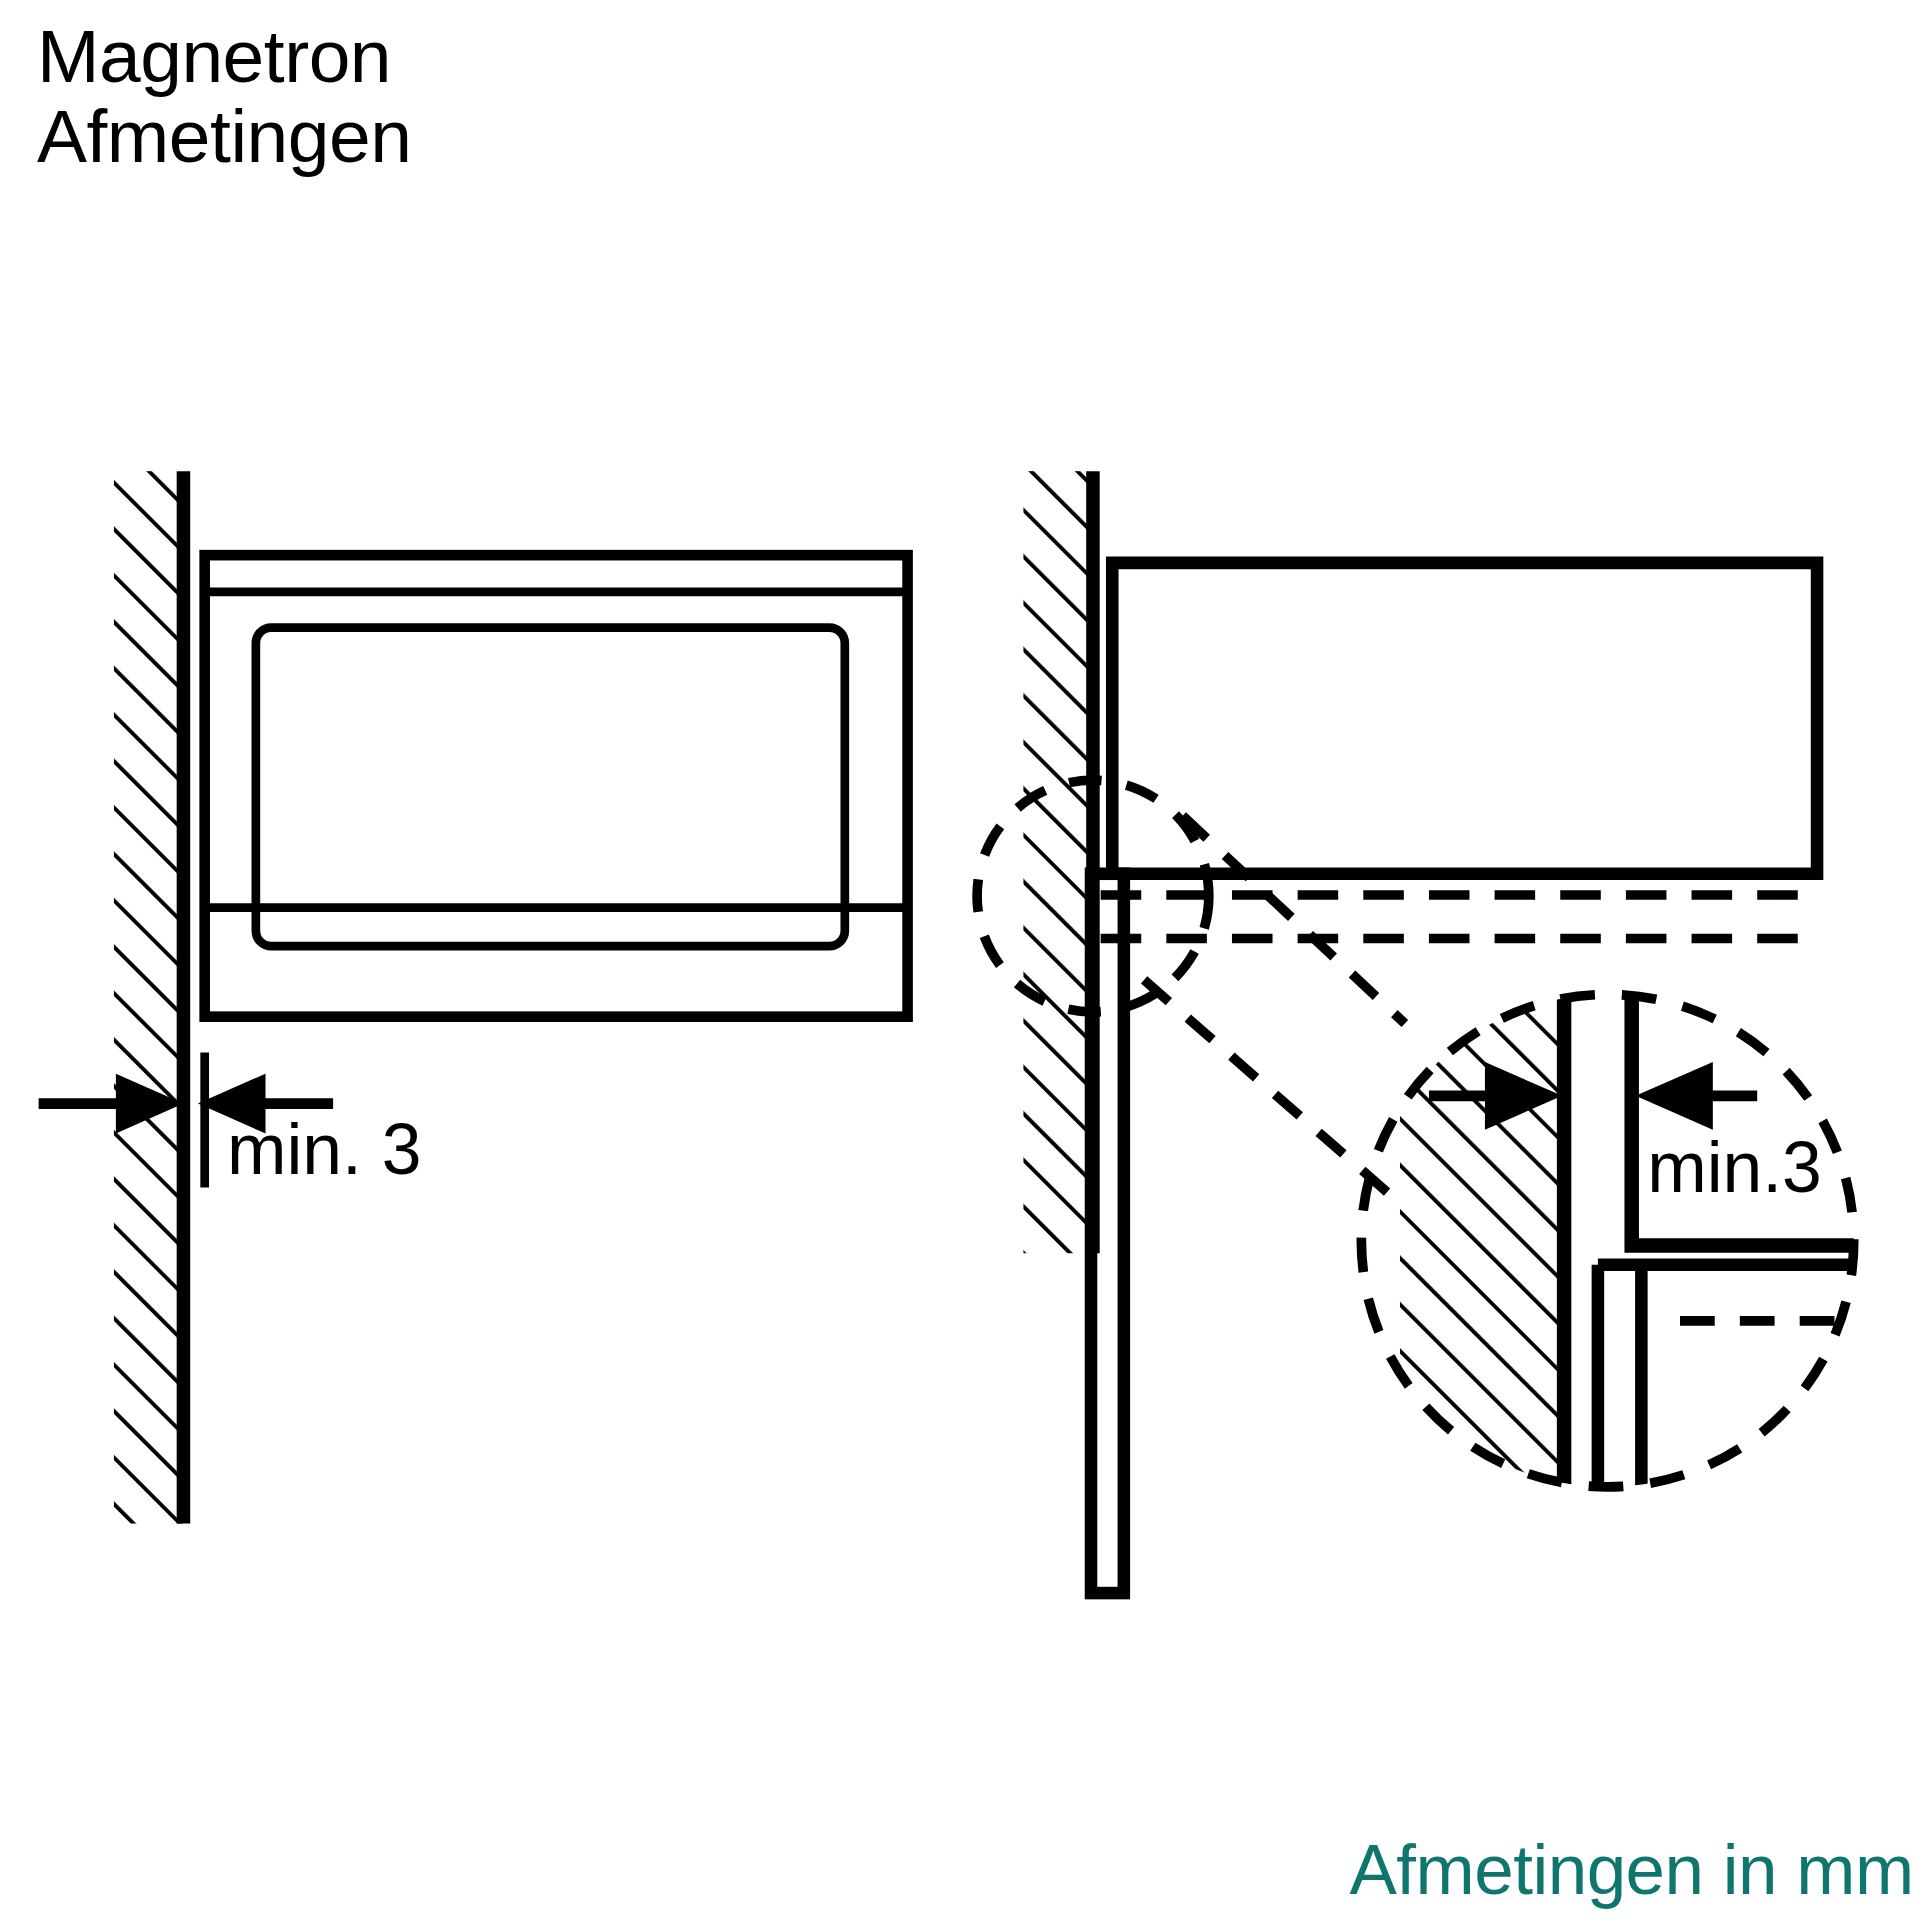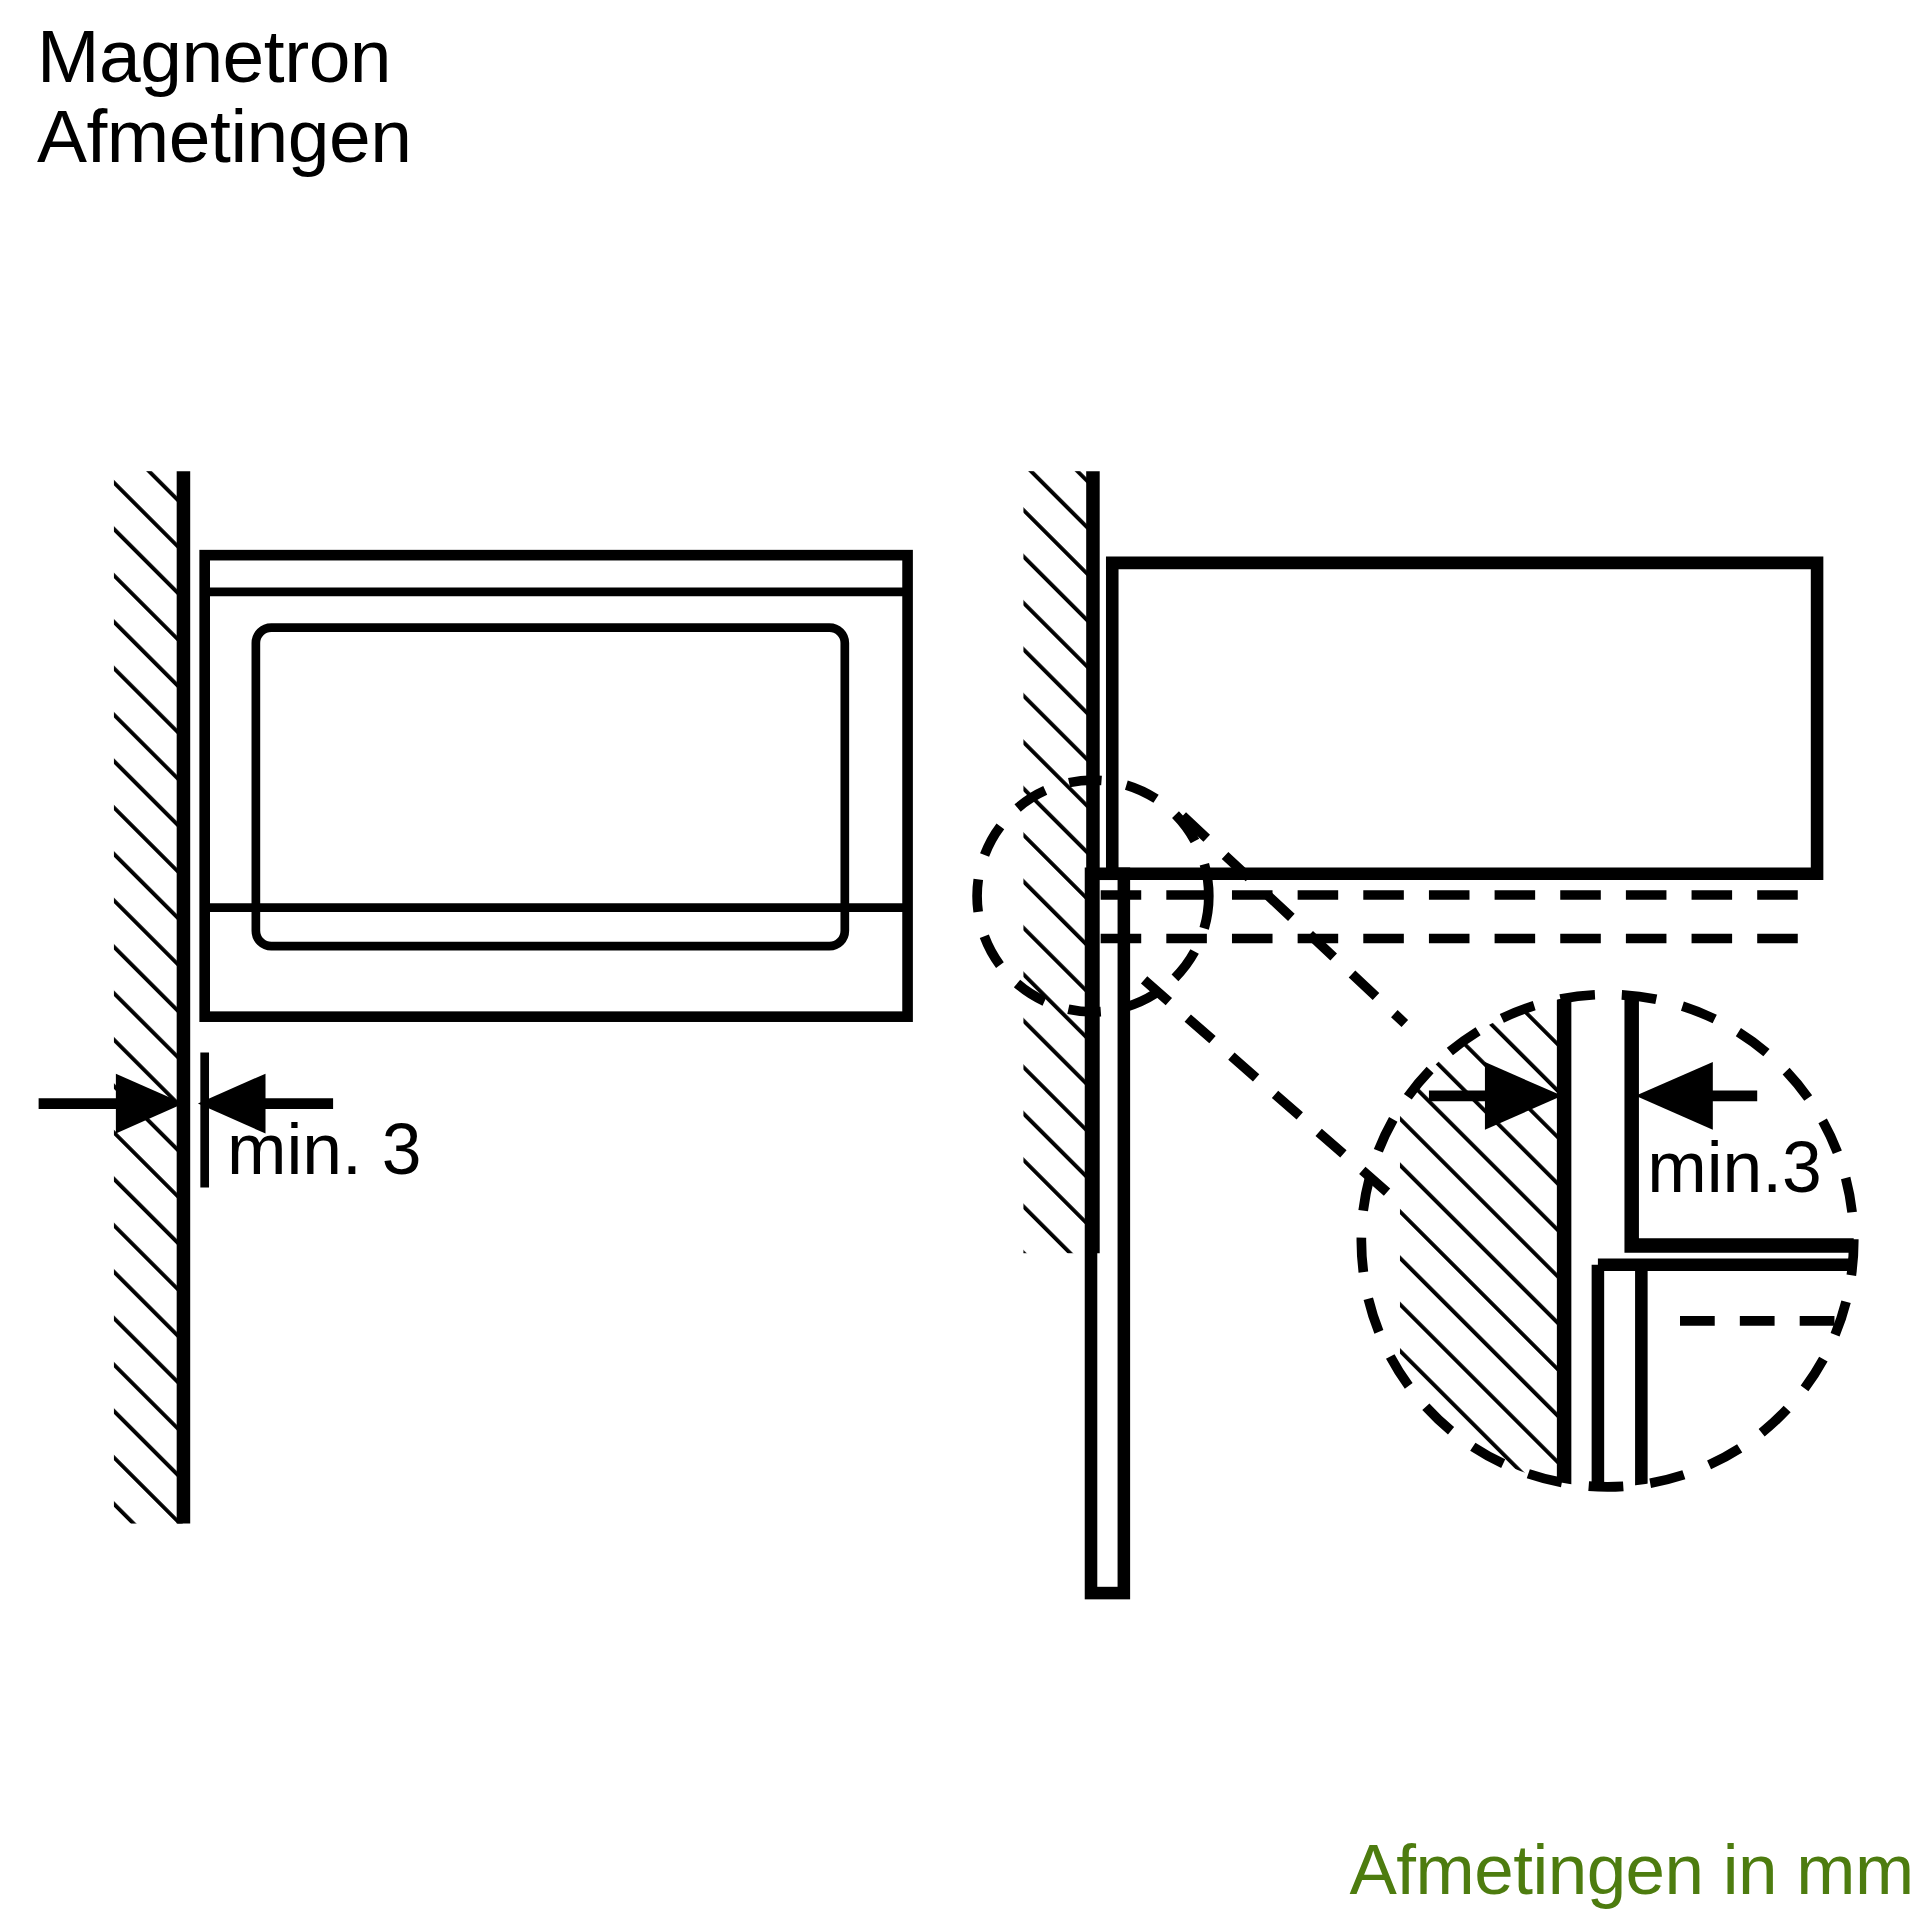--- a/index.html
+++ b/index.html
@@ -35,21 +35,21 @@
     color: #000;
   }
   .footer-note {
     position: absolute;
     right: 17.4px;
     bottom: 21px;
     font-size: 71px;
     font-weight: 400;
     letter-spacing: -0.5px;
     white-space: pre;
-    color: #4d7c0f;
+    color: #0f766e;
     text-align: center;
   }
   svg.drawing {
     position: absolute;
     left: 0;
     top: 0;
     width: 1931px;
     height: 1931px;
   }
   .dim-label {

